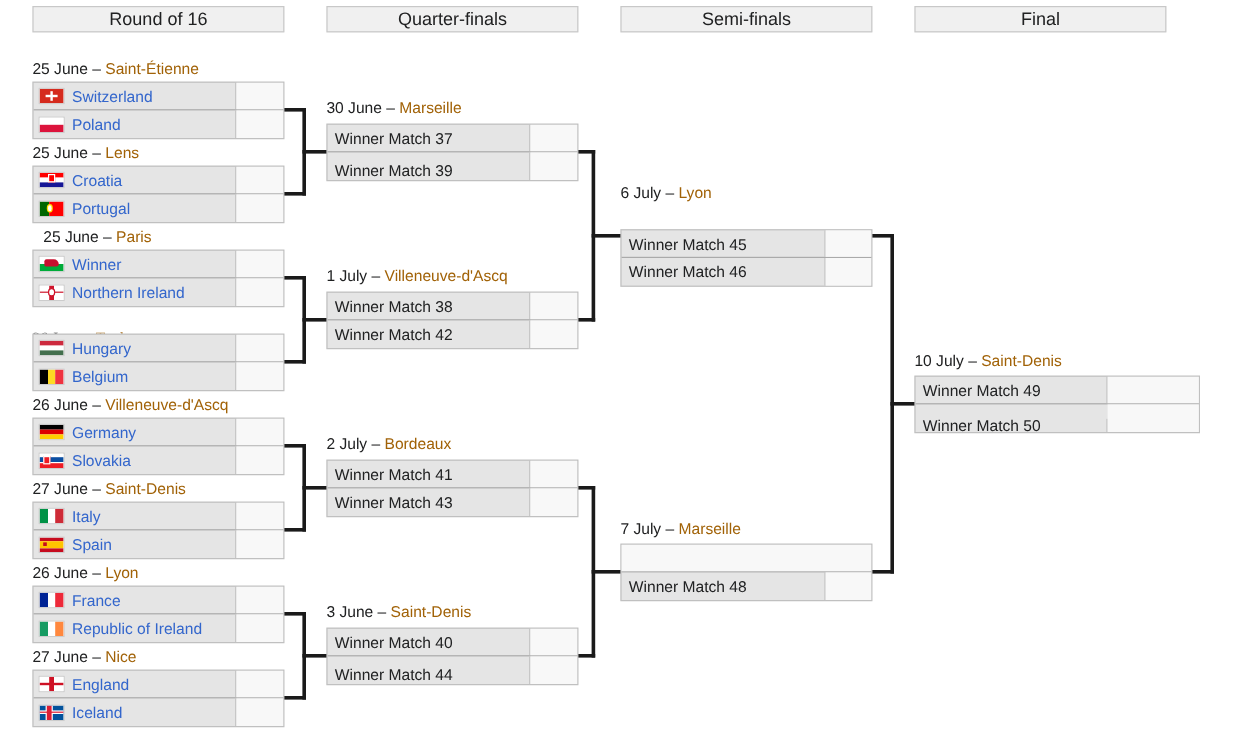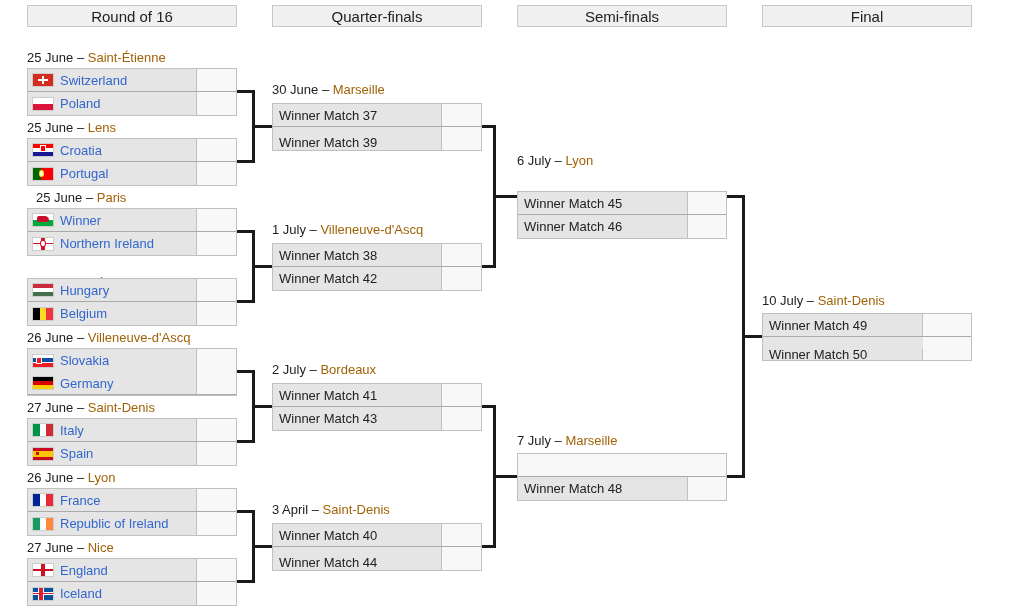--- a/index.html
+++ b/index.html
@@ -199,40 +199,40 @@
             <span class="fl" style="left: 33.3%; top: 0px; bottom: 0px; width: 33.34%; background: rgb(253, 218, 36);"></span>
             <span class="fl" style="right: 0px; top: 0px; bottom: 0px; width: 33.34%; background: rgb(239, 51, 64);"></span>
           </span>
           <a class="team-link">Belgium</a>
         </div>
         <div class="score" style="flex: 1 1 auto;"></div>
       </div>
     </div>
     <div class="caption" style="left: 27px; top: 331px;"><span>26 June</span><span> – </span><a class="venue">Villeneuve-d'Ascq</a></div>
     <div class="match" style="left: 27px; top: 348px; width: 210px;">
+      <div class="row top">
+        <div class="name" style="flex: 0 0 169px;">
+          <span class="flag">
+            <span class="fl" style="left: 0px; right: 0px; top: 0px; height: 33.34%; background: rgb(0, 0, 0);"></span>
+            <span class="fl" style="left: 0px; right: 0px; top: 33.3%; height: 33.34%; background: rgb(221, 0, 0);"></span>
+            <span class="fl" style="left: 0px; right: 0px; bottom: 0px; height: 33.34%; background: rgb(255, 206, 0);"></span>
+          </span>
+          <a class="team-link">Germany</a>
+        </div>
+        <div class="score" style="flex: 1 1 auto;"></div>
+      </div>
       <div class="row">
         <div class="name" style="flex: 0 0 169px;">
           <span class="flag">
             <span class="fl" style="left: 0px; right: 0px; top: 0px; height: 33.34%; background: rgb(255, 255, 255);"></span>
             <span class="fl" style="left: 0px; right: 0px; top: 33.3%; height: 33.34%; background: rgb(11, 78, 162);"></span>
             <span class="fl" style="left: 0px; right: 0px; bottom: 0px; height: 33.34%; background: rgb(238, 28, 37);"></span>
             <span class="fl" style="left: 14%; top: 18%; width: 30%; height: 62%; background: rgb(238, 28, 37); border: 1px solid rgb(255, 255, 255); box-sizing: border-box;"></span>
           </span>
           <a class="team-link">Slovakia</a>
-        </div>
-        <div class="score" style="flex: 1 1 auto;"></div>
-      </div>
-      <div class="row top">
-        <div class="name" style="flex: 0 0 169px;">
-          <span class="flag">
-            <span class="fl" style="left: 0px; right: 0px; top: 0px; height: 33.34%; background: rgb(0, 0, 0);"></span>
-            <span class="fl" style="left: 0px; right: 0px; top: 33.3%; height: 33.34%; background: rgb(221, 0, 0);"></span>
-            <span class="fl" style="left: 0px; right: 0px; bottom: 0px; height: 33.34%; background: rgb(255, 206, 0);"></span>
-          </span>
-          <a class="team-link">Germany</a>
         </div>
         <div class="score" style="flex: 1 1 auto;"></div>
       </div>
     </div>
     <div class="caption" style="left: 27px; top: 401px;"><span>27 June</span><span> – </span><a class="venue">Saint-Denis</a></div>
     <div class="match" style="left: 27px; top: 418px; width: 210px;">
       <div class="row top">
         <div class="name" style="flex: 0 0 169px;">
           <span class="flag">
             <span class="fl" style="left: 0px; top: 0px; bottom: 0px; width: 33.34%; background: rgb(0, 146, 70);"></span>
@@ -346,21 +346,21 @@
         </div>
         <div class="score" style="flex: 1 1 auto;"></div>
       </div>
       <div class="row">
         <div class="name" style="flex: 0 0 169px;">
           <span class="label">Winner Match 43</span>
         </div>
         <div class="score" style="flex: 1 1 auto;"></div>
       </div>
     </div>
-    <div class="caption" style="left: 272px; top: 503px;"><span>3 April</span><span> – </span><a class="venue">Saint-Denis</a></div>
+    <div class="caption" style="left: 272px; top: 503px;"><span>3 June</span><span> – </span><a class="venue">Saint-Denis</a></div>
     <div class="match" style="left: 272px; top: 523px; width: 210px;">
       <div class="row top">
         <div class="name" style="flex: 0 0 169px;">
           <span class="label">Winner Match 40</span>
         </div>
         <div class="score" style="flex: 1 1 auto;"></div>
       </div>
       <div class="row">
         <div class="name" style="flex: 0 0 169px; align-items: flex-end;">
           <span class="label">Winner Match 44</span>
@@ -389,21 +389,21 @@
         <div class="score" style="flex: 1 1 auto;"></div>
       </div>
       <div class="row">
         <div class="name" style="flex: 0 0 170px;">
           <span class="label">Winner Match 48</span>
         </div>
         <div class="score" style="flex: 1 1 auto;"></div>
       </div>
     </div>
     <div class="caption" style="left: 762px; top: 294px;"><span>10 July</span><span> – </span><a class="venue">Saint-Denis</a></div>
-    <div class="match" style="left: 762px; top: 313px; width: 210px;">
+    <div class="match" style="left: 762px; top: 313px; width: 238px;">
       <div class="row top">
         <div class="name" style="flex: 0 0 160px;">
           <span class="label">Winner Match 49</span>
         </div>
         <div class="score" style="flex: 1 1 auto;"></div>
       </div>
       <div class="row">
         <div class="name" style="flex: 0 0 160px; margin-top: 12px;">
           <span class="label">Winner Match 50</span>
         </div>

